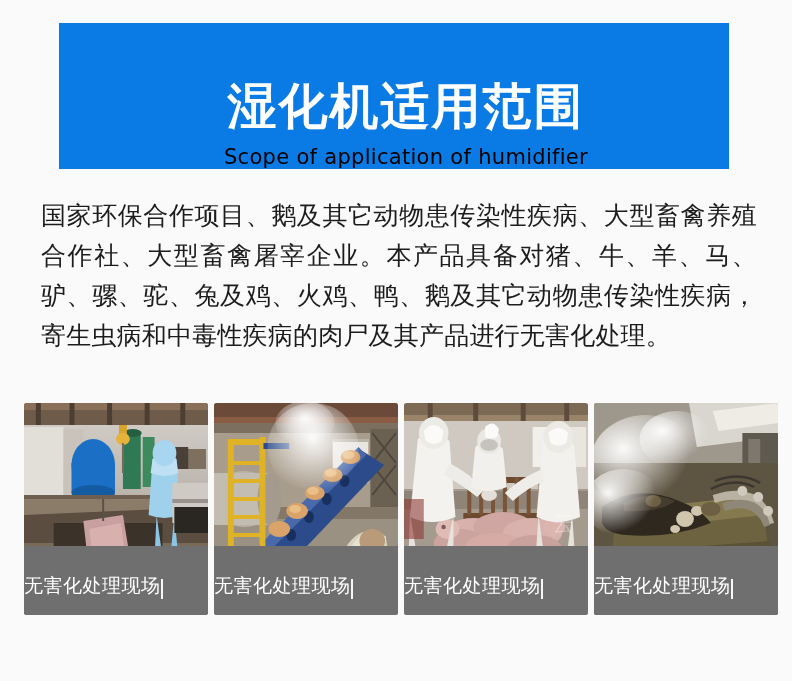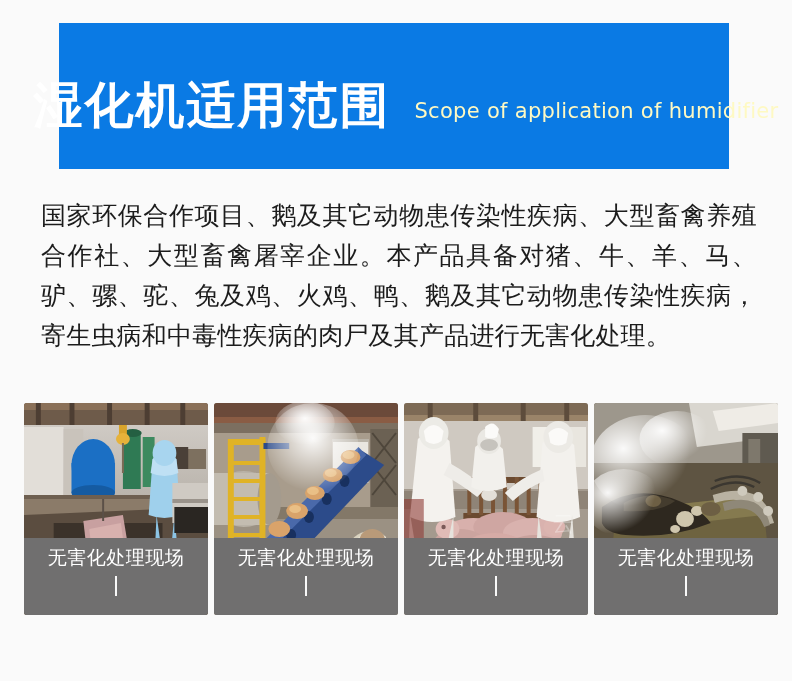--- a/index.html
+++ b/index.html
@@ -17,37 +17,37 @@
 
   
   .banner {
     position: absolute;
     left: 59px;
     top: 23px;
     width: 670px;
     height: 146px;
     background: #0a7ae4;
     display: flex;
-    flex-direction: row;
+    flex-direction: column;
     align-items: center;
-    justify-content: center;
+    justify-content: flex-end;
     box-sizing: border-box;
     padding-top: 20px;
   }
   .banner-title {
     color: #ffffff;
     font-size: 49px;
     font-weight: bold;
     letter-spacing: 2px;
     line-height: 1.12;
     white-space: nowrap;
     margin-left: 24px;
   }
   .banner-subtitle {
-    color: #fef9c3;
+    color: #000000;
     font-size: 21px;
     font-weight: normal;
     letter-spacing: 0.3px;
     margin-top: 10px;
     margin-left: 24px;
     white-space: nowrap;
   }
 
   
   .body-copy {
@@ -86,24 +86,24 @@
     inset: 0;
     overflow: hidden;
   }
   .photo svg { display: block; width: 100%; height: 100%; }
 
   .caption {
     position: absolute;
     left: 0;
     right: 0;
     bottom: 0;
-    height: 77px;
+    height: 69px;
     background: #706f6f;
     display: flex;
-    flex-direction: column;
+    flex-direction: row;
     align-items: center;
     justify-content: flex-start;
     padding-top: 9px;
     box-sizing: border-box;
   }
   .caption-text {
     color: #ffffff;
     font-size: 19px;
     letter-spacing: 0.5px;
     line-height: 1.1;

